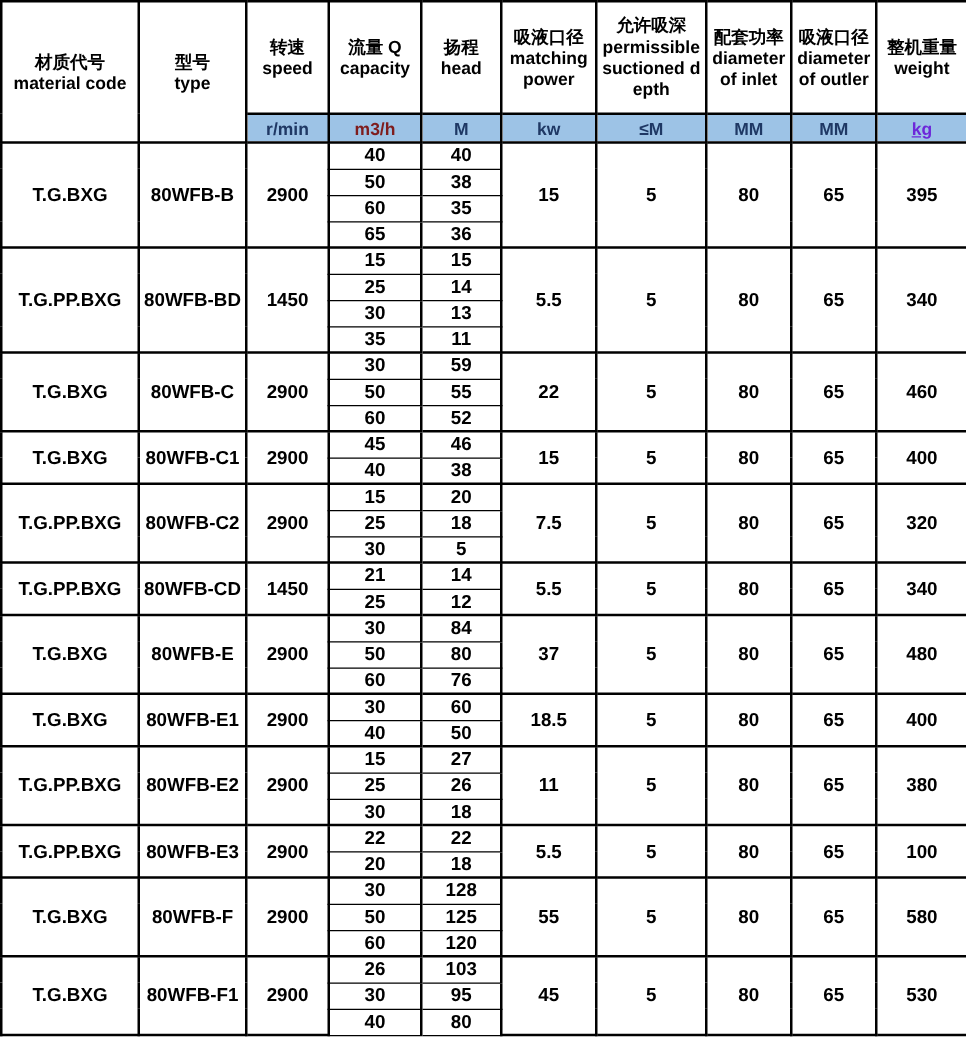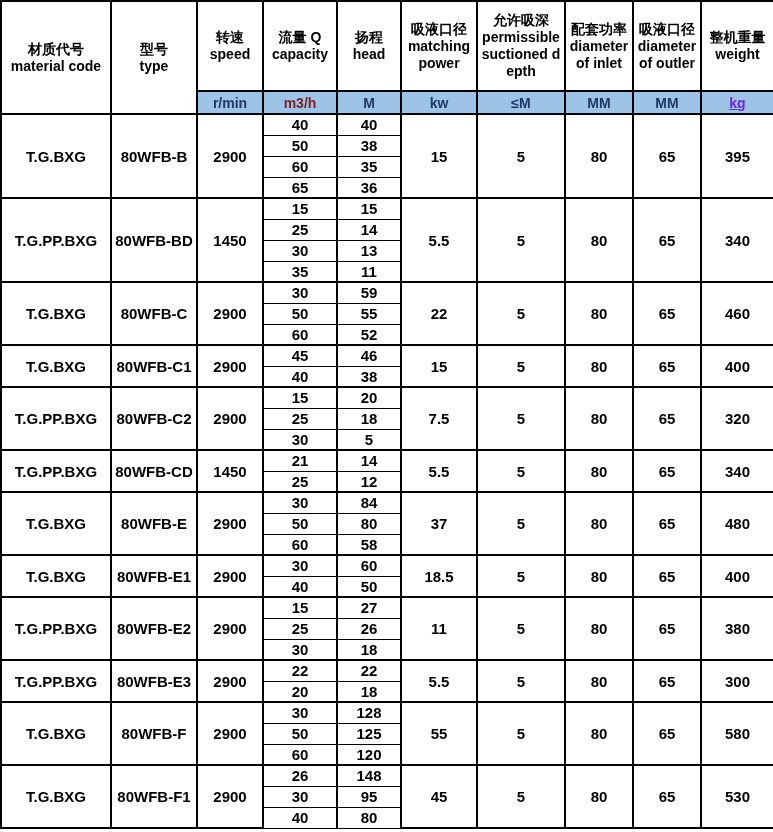--- a/index.html
+++ b/index.html
@@ -260,21 +260,21 @@
           <td class="span-cell" rowspan="3">80</td>
           <td class="span-cell" rowspan="3">65</td>
           <td class="span-cell" rowspan="3">480</td>
         </tr>
         <tr>
           <td class="sub-cell">50</td>
           <td class="sub-cell">80</td>
         </tr>
         <tr>
           <td class="sub-cell">60</td>
-          <td class="sub-cell">58</td>
+          <td class="sub-cell">76</td>
         </tr>
         <tr class="group-start">
           <td class="span-cell" rowspan="2">T.G.BXG</td>
           <td class="span-cell type-cell" rowspan="2">80WFB-E1</td>
           <td class="span-cell" rowspan="2">2900</td>
           <td class="sub-cell">30</td>
           <td class="sub-cell">60</td>
           <td class="span-cell" rowspan="2">18.5</td>
           <td class="span-cell" rowspan="2">5</td>
           <td class="span-cell" rowspan="2">80</td>
@@ -308,21 +308,21 @@
         <tr class="group-start">
           <td class="span-cell" rowspan="2">T.G.PP.BXG</td>
           <td class="span-cell type-cell" rowspan="2">80WFB-E3</td>
           <td class="span-cell" rowspan="2">2900</td>
           <td class="sub-cell">22</td>
           <td class="sub-cell">22</td>
           <td class="span-cell" rowspan="2">5.5</td>
           <td class="span-cell" rowspan="2">5</td>
           <td class="span-cell" rowspan="2">80</td>
           <td class="span-cell" rowspan="2">65</td>
-          <td class="span-cell" rowspan="2">300</td>
+          <td class="span-cell" rowspan="2">100</td>
         </tr>
         <tr>
           <td class="sub-cell">20</td>
           <td class="sub-cell">18</td>
         </tr>
         <tr class="group-start">
           <td class="span-cell" rowspan="3">T.G.BXG</td>
           <td class="span-cell type-cell" rowspan="3">80WFB-F</td>
           <td class="span-cell" rowspan="3">2900</td>
           <td class="sub-cell">30</td>
@@ -339,21 +339,21 @@
         </tr>
         <tr>
           <td class="sub-cell">60</td>
           <td class="sub-cell">120</td>
         </tr>
         <tr class="group-start">
           <td class="span-cell" rowspan="3">T.G.BXG</td>
           <td class="span-cell type-cell" rowspan="3">80WFB-F1</td>
           <td class="span-cell" rowspan="3">2900</td>
           <td class="sub-cell">26</td>
-          <td class="sub-cell">148</td>
+          <td class="sub-cell">103</td>
           <td class="span-cell" rowspan="3">45</td>
           <td class="span-cell" rowspan="3">5</td>
           <td class="span-cell" rowspan="3">80</td>
           <td class="span-cell" rowspan="3">65</td>
           <td class="span-cell" rowspan="3">530</td>
         </tr>
         <tr>
           <td class="sub-cell">30</td>
           <td class="sub-cell">95</td>
         </tr>

